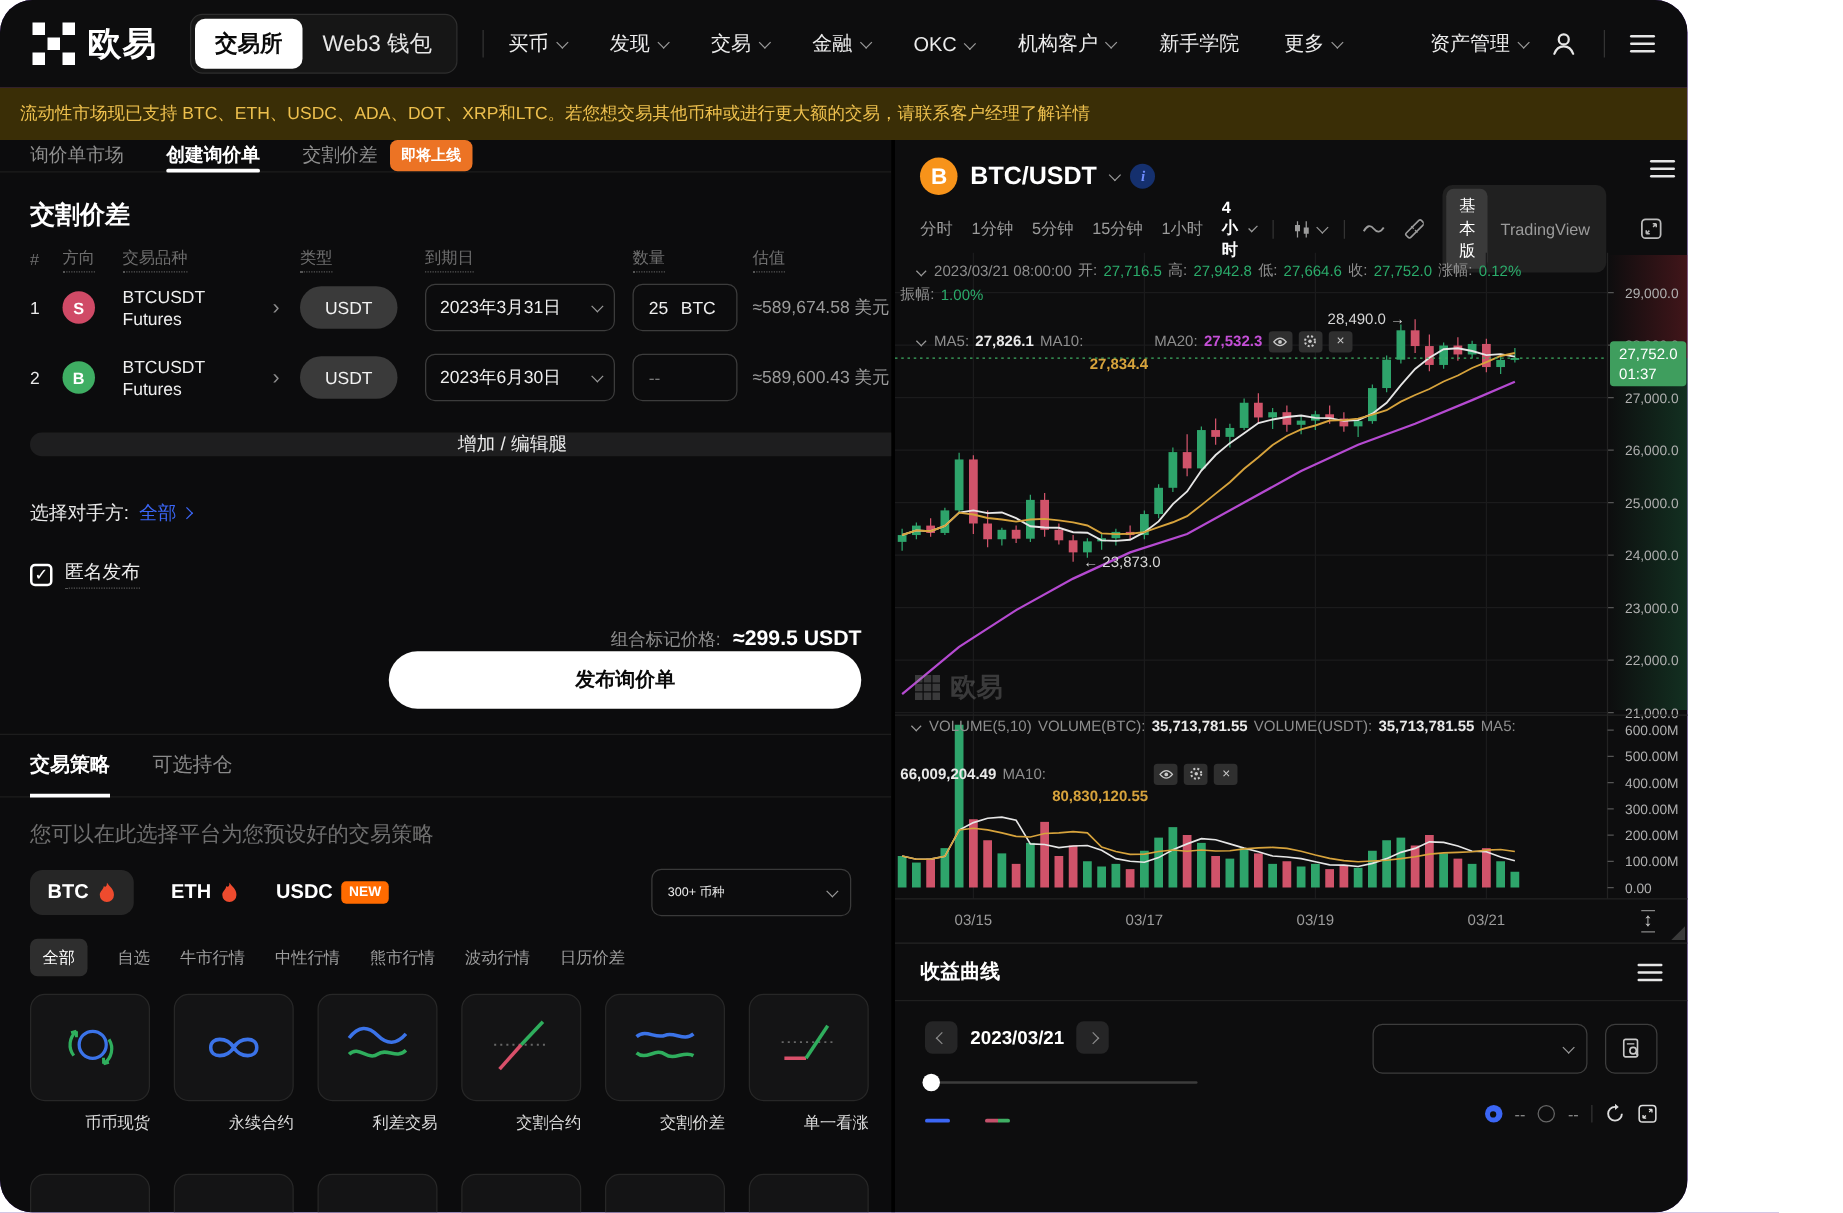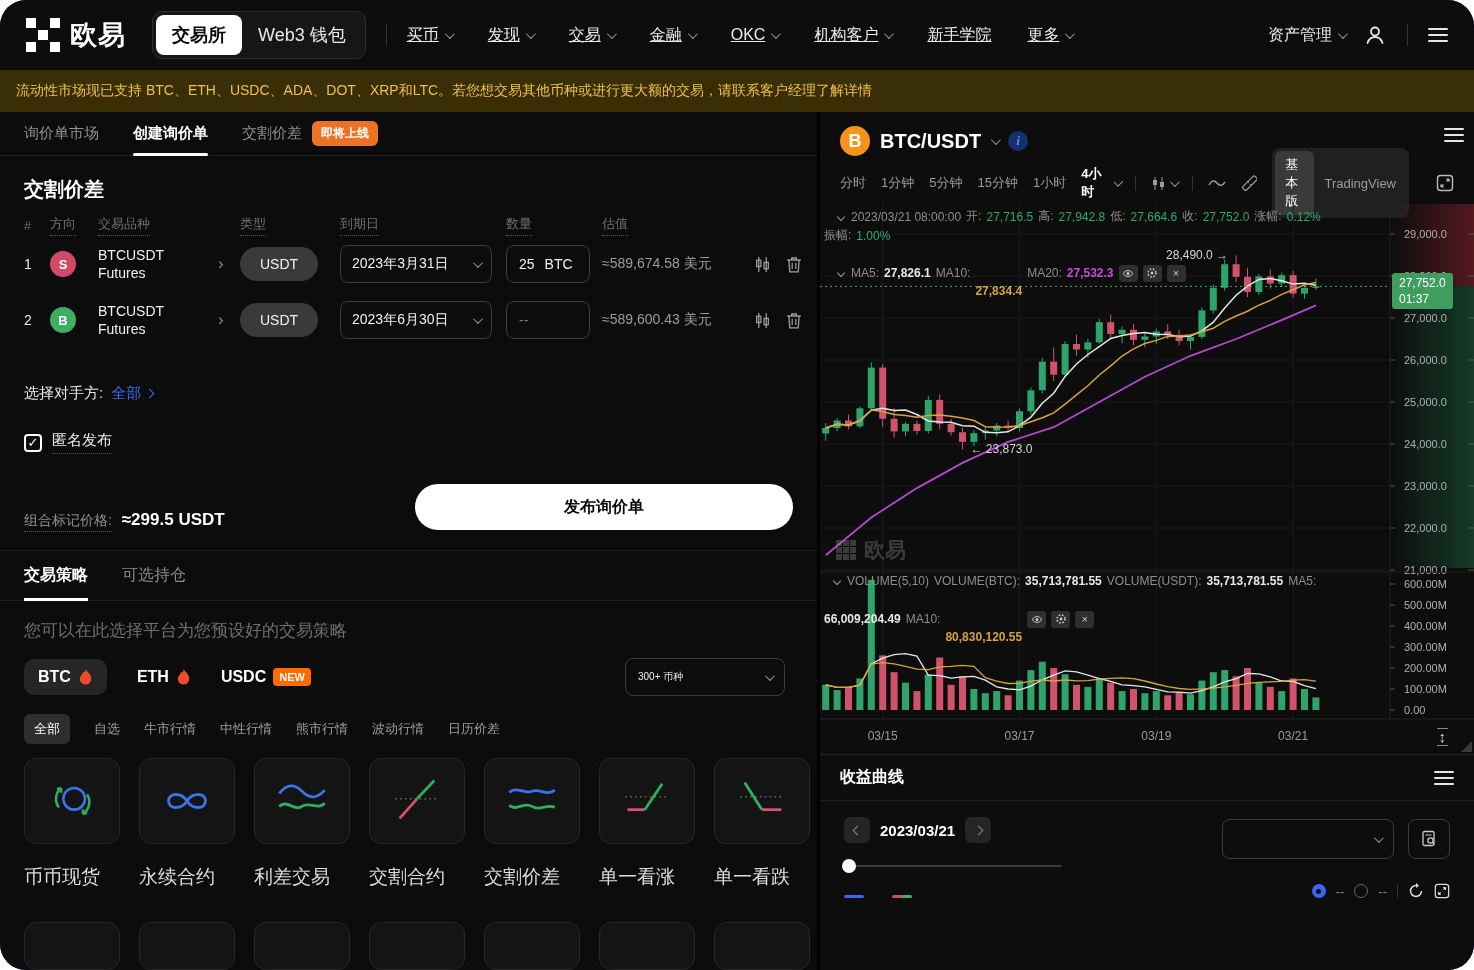--- a/index.html
+++ b/index.html
@@ -1,30 +1,30 @@
 <!DOCTYPE html>
 <html><head>
 <meta charset="utf-8">
 <style>
   * { margin:0; padding:0; box-sizing:border-box; }
   html,body { background:#ffffff; font-family:"Liberation Sans","DejaVu Sans",sans-serif; }
-  .page { position:relative; width:1474px; height:970px; background:#4c1d95; border-radius:26px; overflow:hidden; color:#eaeaea; }
+  .page { position:relative; width:1350px; height:970px; background:#4c1d95; border-radius:26px; overflow:hidden; color:#eaeaea; }
 
   
   .nav { height:70px; display:flex; align-items:center; padding:0 26px; background:#0d0d0e; }
   .logo { display:flex; align-items:center; gap:10px; }
   .logo-mark { width:34px; height:34px; display:grid; grid-template-columns:repeat(3,1fr); grid-template-rows:repeat(3,1fr); gap:2px; }
   .logo-mark i { background:#fff; }
   .logo-mark i.off { background:transparent; }
   .logo-text { font-size:27px; font-weight:bold; color:#fff; letter-spacing:1px; }
   .mode-toggle { margin-left:26px; display:flex; background:#161616; border:1px solid #2e2e2e; border-radius:10px; padding:3px; }
   .mode-opt { padding:8px 16px; font-size:18px; border-radius:8px; color:#e8e8e8; cursor:pointer; white-space:nowrap; }
   .mode-opt.active { background:#fff; color:#0a0a0a; font-weight:bold; }
   .nav-div { width:1px; height:22px; background:#333; margin:0 20px; }
-  .nav-items { display:flex; align-items:center; gap:36px;text-decoration:underline; }
+  .nav-items { display:flex; align-items:flex-end; gap:36px; }
   .nav-item { display:flex; align-items:center; gap:6px; font-size:16px; color:#ececec; cursor:pointer; white-space:nowrap; }
   .chev { width:7px; height:7px; border-right:1.6px solid #9a9a9a; border-bottom:1.6px solid #9a9a9a; transform:rotate(45deg) translateY(-2px); display:inline-block; }
   .nav-right { margin-left:auto; display:flex; align-items:center; gap:18px; }
   .person { width:24px; height:24px; }
   .burger { width:20px; display:flex; flex-direction:column; gap:4px; cursor:pointer; }
   .burger i { height:2px; background:#e6e6e6; border-radius:1px; }
 
   
   .banner { height:42px; background:#3a2e06; color:#eec04e; font-size:14px; display:flex; align-items:center; padding:0 16px; }
 
@@ -57,21 +57,21 @@
   .est { color:#9c9c9c; }
   .icon-btn { color:#9c9c9c; display:flex; align-items:center; justify-content:center; cursor:pointer; }
 
   .add-leg { margin:16px 24px 0; height:46px; border-radius:23px; background:#1e1e1f; border:none; color:#ededed; font-size:15px; cursor:pointer; width:772px; }
   .cp-row { margin:36px 24px 0; font-size:15px; color:#e8e8e8; display:flex; align-items:center; gap:8px; }
   .cp-link { color:#3b66f5; display:flex; align-items:center; gap:5px; cursor:pointer; }
   .cp-link .chev { border-color:#3b66f5; transform:rotate(-45deg); }
   .anon-row { margin:28px 24px 0; display:flex; align-items:center; gap:10px; }
   .checkbox { width:18px; height:18px; border:2px solid #fff; border-radius:4px; background:#0c0c0d; color:#fff; font-size:13px; display:flex; align-items:center; justify-content:center; cursor:pointer; }
   .anon-label { font-size:15px; border-bottom:1px dotted #555; padding-bottom:3px; }
-  .pub-row { margin:30px 24px 0; display:flex; align-items:flex-end; justify-content:space-between; }
+  .pub-row { margin:30px 24px 0; display:flex; align-items:flex-end; justify-content:space-between;flex-direction:column; }
   .mark-price { font-size:14px; color:#8f8f8f; }
   .mark-price .lbl { border-bottom:1px dotted #555; padding-bottom:3px; }
   .mark-price .val { color:#fff; font-size:17px; font-weight:bold; margin-left:6px; }
   .publish-btn { width:378px; height:46px; border-radius:23px; background:#fff; color:#0a0a0a; font-size:16px; font-weight:bold; border:none; cursor:pointer; }
 
   
   .strat { margin-top:20px; border-top:1px solid #1d1d1d; }
   .stabs { display:flex; gap:34px; padding:0 24px; height:50px; align-items:center; border-bottom:1px solid #1d1d1d; }
   .stab { font-size:16px; color:#8a8a8a; height:100%; display:flex; align-items:center; position:relative; cursor:pointer; }
   .stab.active { color:#fff; font-weight:bold; }
@@ -80,21 +80,21 @@
   .coin-row { display:flex; align-items:center; gap:30px; padding:16px 24px 0; }
   .coin { display:flex; align-items:center; gap:7px; font-size:16px; font-weight:bold; color:#fff; cursor:pointer; }
   .coin.pill { background:#262626; border-radius:10px; padding:9px 14px; }
   .new-badge { background:#ff6b00; color:#fff; font-size:11px; font-weight:bold; border-radius:4px; padding:3px 6px; }
   .coin-select { margin-left:auto; margin-right:8px; width:160px; height:38px; border:1px solid #3a3a3a; border-radius:8px; display:flex; align-items:center; justify-content:space-between; padding:0 12px; font-size:10px; color:#eee; cursor:pointer; }
   .chip-row { display:flex; align-items:center; gap:24px; padding:18px 24px 0; }
   .chip { font-size:13px; color:#9d9d9d; cursor:pointer; white-space:nowrap; }
   .chip.active { background:#2e2e2e; color:#fff; border-radius:6px; padding:6px 10px; }
   .cards { display:grid; grid-template-columns:repeat(7,96px); gap:19px; padding:14px 24px 0; }
   .card { height:86px; border:1px solid #272727; background:#141415; border-radius:12px; display:flex; align-items:center; justify-content:center; cursor:pointer; }
-  .card-label { text-align:left; font-size:19px; color:#ddd; margin-top:20px; }
+  .card-label { text-align:right; font-size:13px; color:#ddd; margin-top:8px; }
   .cards2 { margin-top:18px; }
   .card.stub { height:48px; }
 
   
   .chead { padding:14px 20px 0; position:relative; }
   .chead-burger { position:absolute; right:10px; top:16px; }
   .pair-row { display:flex; align-items:center; gap:10px; }
   .btc-ic { width:30px; height:30px; border-radius:50%; background:#f7931a; color:#fff; font-weight:bold; font-size:18px; display:flex; align-items:center; justify-content:center; }
   .pair-title { font-size:20px; font-weight:bold; color:#fff; }
   .info-ic { width:20px; height:20px; border-radius:50%; background:#15306e; color:#6f8cff; font-size:12px; font-style:italic; font-weight:bold; display:flex; align-items:center; justify-content:center; font-family:"Liberation Serif","DejaVu Serif",serif; cursor:pointer; }
@@ -323,20 +323,21 @@
             <span class="icon-btn">
               <svg class="sic" width="16" height="17" viewBox="0 0 14 15">
                 <path d="M1 3.5 H13 M5 3.5 V1.8 H9 V3.5 M2.5 3.5 L3.3 14 H10.7 L11.5 3.5" fill="none" stroke="#9c9c9c" stroke-width="1.2"></path>
                 <line x1="5.4" y1="6" x2="5.4" y2="11.5" stroke="#9c9c9c" stroke-width="1.1"></line>
                 <line x1="8.6" y1="6" x2="8.6" y2="11.5" stroke="#9c9c9c" stroke-width="1.1"></line>
               </svg>
             </span>
           </div>
         </div>
 
+      <button class="add-leg">增加 / 编辑腿</button>
 
       <div class="cp-row">
         <span>选择对手方:</span>
         <span class="cp-link">
           <span>全部</span>
             <span class="chev"></span>
         </span>
       </div>
 
       <div class="anon-row">

